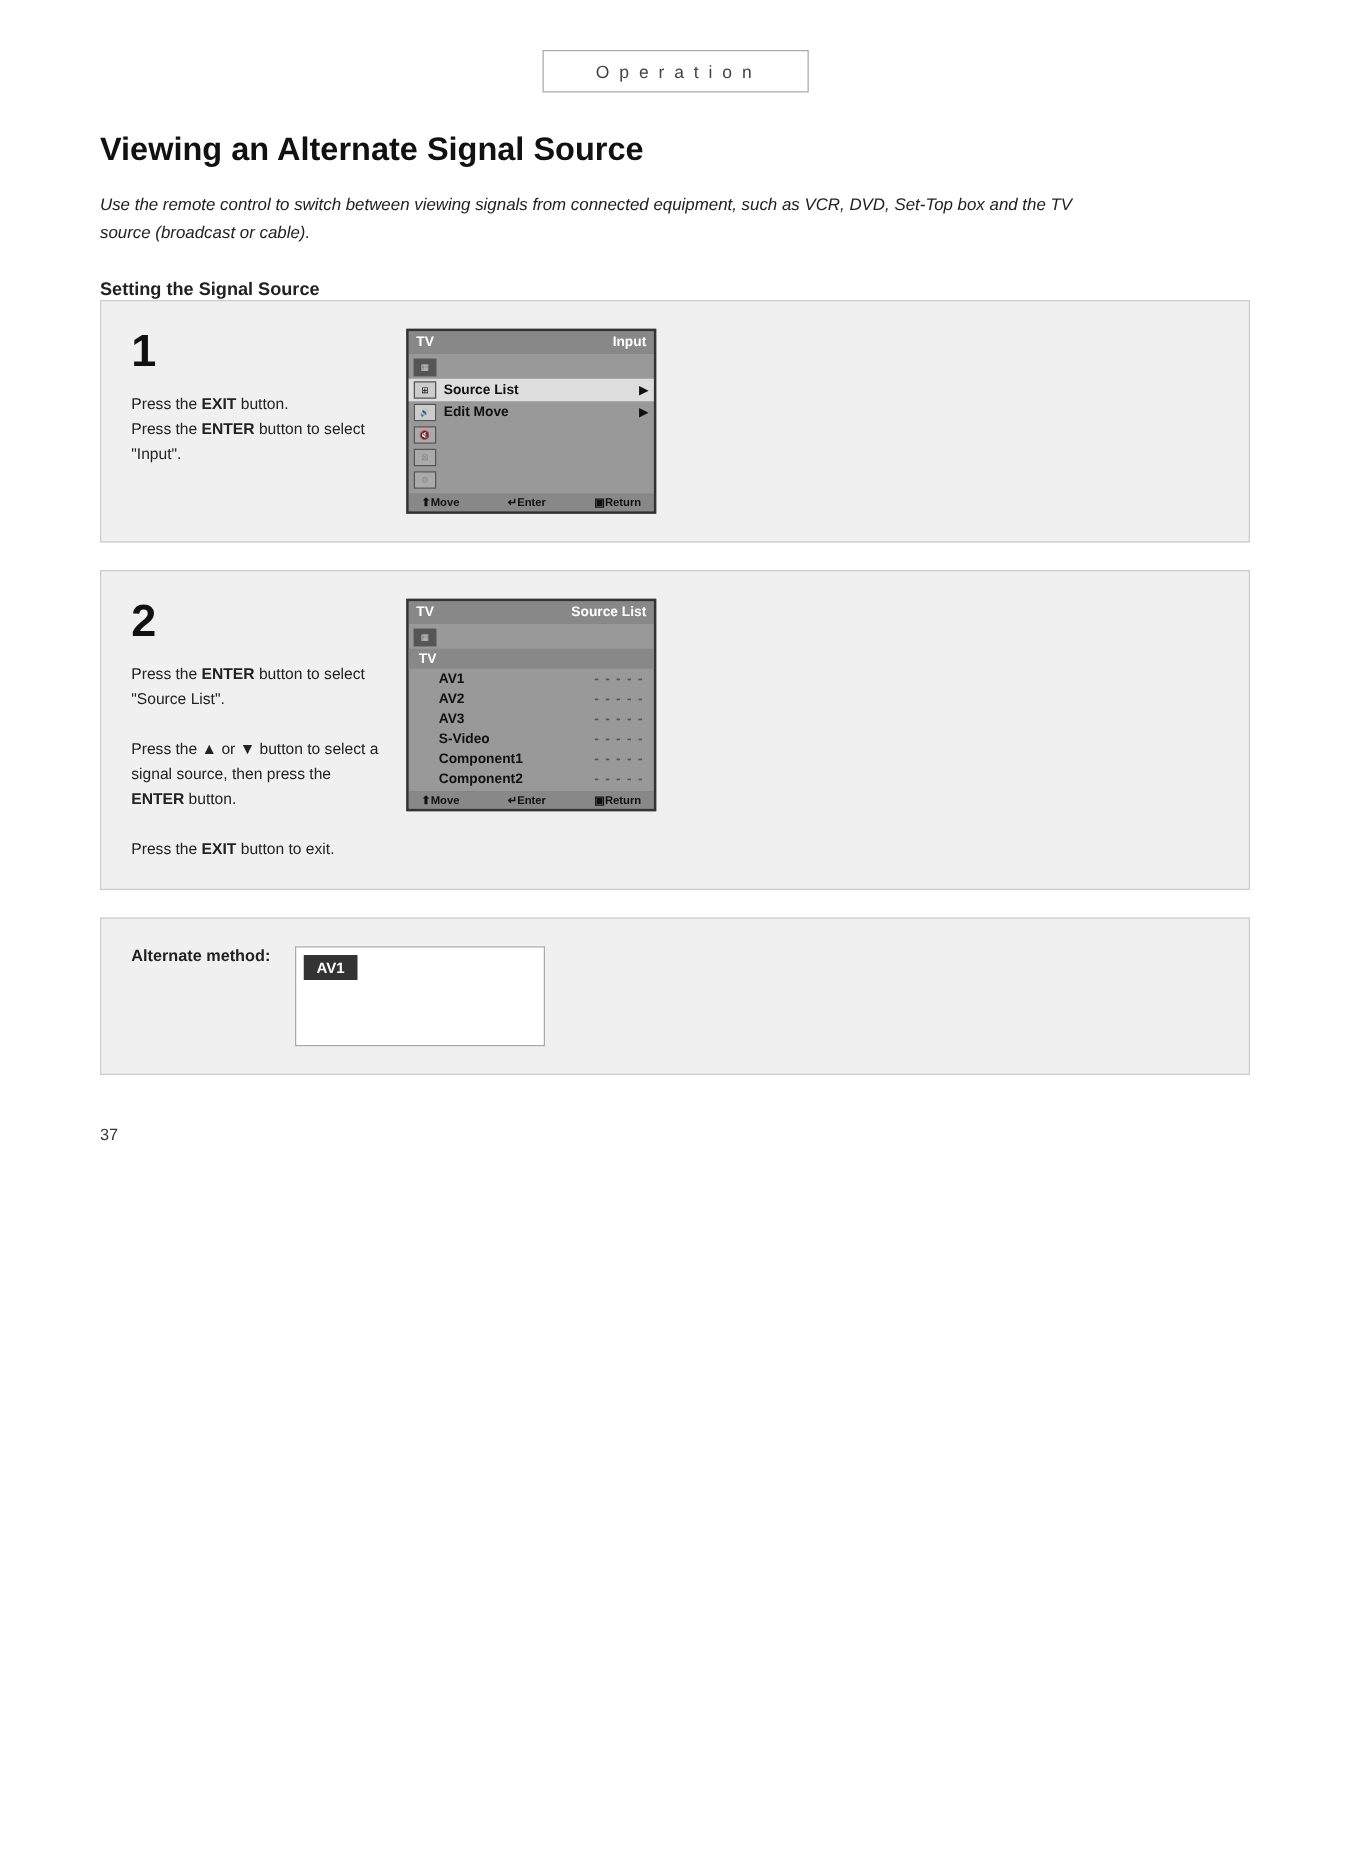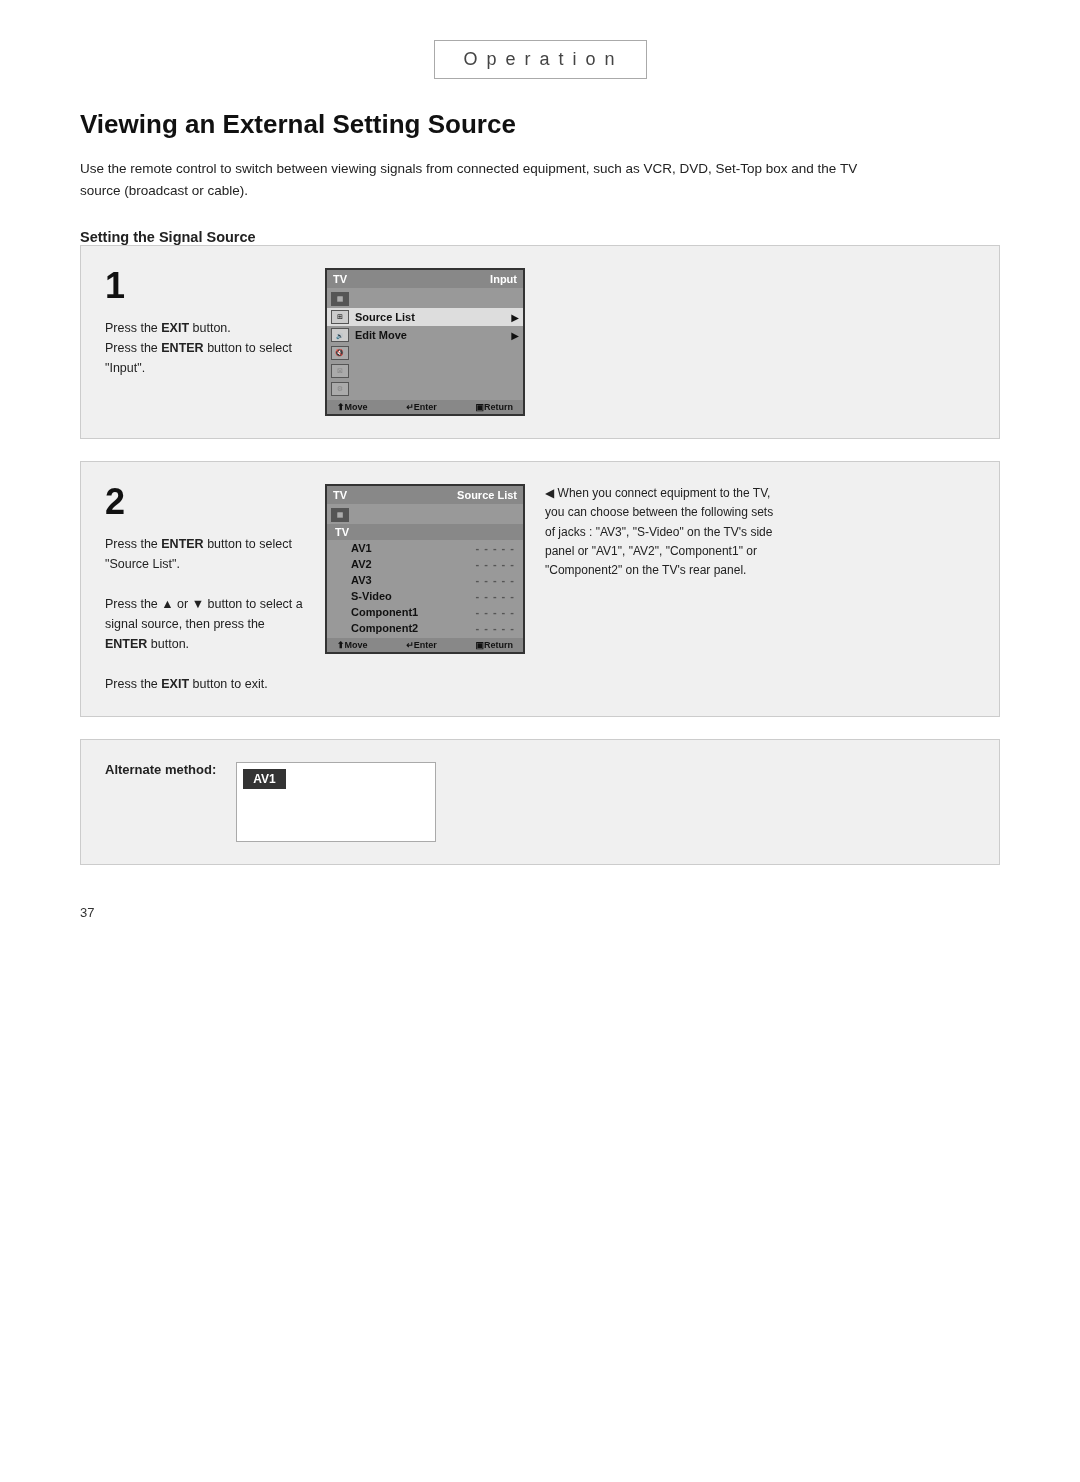--- a/index.html
+++ b/index.html
@@ -14,39 +14,40 @@
     }
 
     
     .operation-box {
       border: 1px solid #aaa;
       text-align: center;
       padding: 8px 12px;
       width: 213px;
       margin: 0 auto 30px auto;
       letter-spacing: 2px;
-      font-size: 18px;
+      font-size: 14px;
       color: #444;
     }
 
     
     .main-title {
       font-size: 26px;
       font-weight: bold;
       margin-bottom: 18px;
       color: #111;
     }
 
     
     .intro-text {
       font-size: 13.5px;
       line-height: 1.6;
       margin-bottom: 28px;
       color: #222;
       max-width: 780px;
+      font-style: italic;
     }
 
     
     .section-heading {
       font-size: 14.5px;
       font-weight: bold;
     }
 
     
     .step-box {
@@ -242,21 +243,21 @@
       color: #333;
     }
   </style>
 </head>
 <body>
 
 <div class="operation-box">
   <span>O p e r a t i o n</span>
 </div>
 
-<h1 class="main-title">Viewing an External Setting Source</h1>
+<h1 class="main-title">Viewing an Alternate Signal Source</h1>
 
 <p class="intro-text">Use the remote control to switch between viewing signals from connected equipment, such as VCR, DVD, Set-Top box and the TV source (broadcast or cable).</p>
 
 <h2 class="section-heading">Setting the Signal Source</h2>
 
 <div class="step-box">
   <div class="step-left">
     <div class="step-number">1</div>
     <div class="step-text">
       Press the <strong>EXIT</strong> button.<br>
@@ -349,21 +350,20 @@
         <span class="dashes">- - - - -</span>
       </div>
     </div>
     <div class="tv-footer">
       <span>⬆Move</span>
       <span>↵Enter</span>
       <span>▣Return</span>
     </div>
   </div>
 
-  <div class="step-note">◀ When you connect equipment to the TV, you can choose between the following sets of jacks : "AV3", "S-Video" on the TV's side panel or "AV1", "AV2", "Component1" or "Component2" on the TV's rear panel.</div>
 </div>
 
 <div class="alt-box">
   <div class="alt-left">
     <div class="alt-heading">Alternate method:</div>
   </div>
   <div class="av1-screen">
     <div class="av1-badge">AV1</div>
   </div>
 </div>

